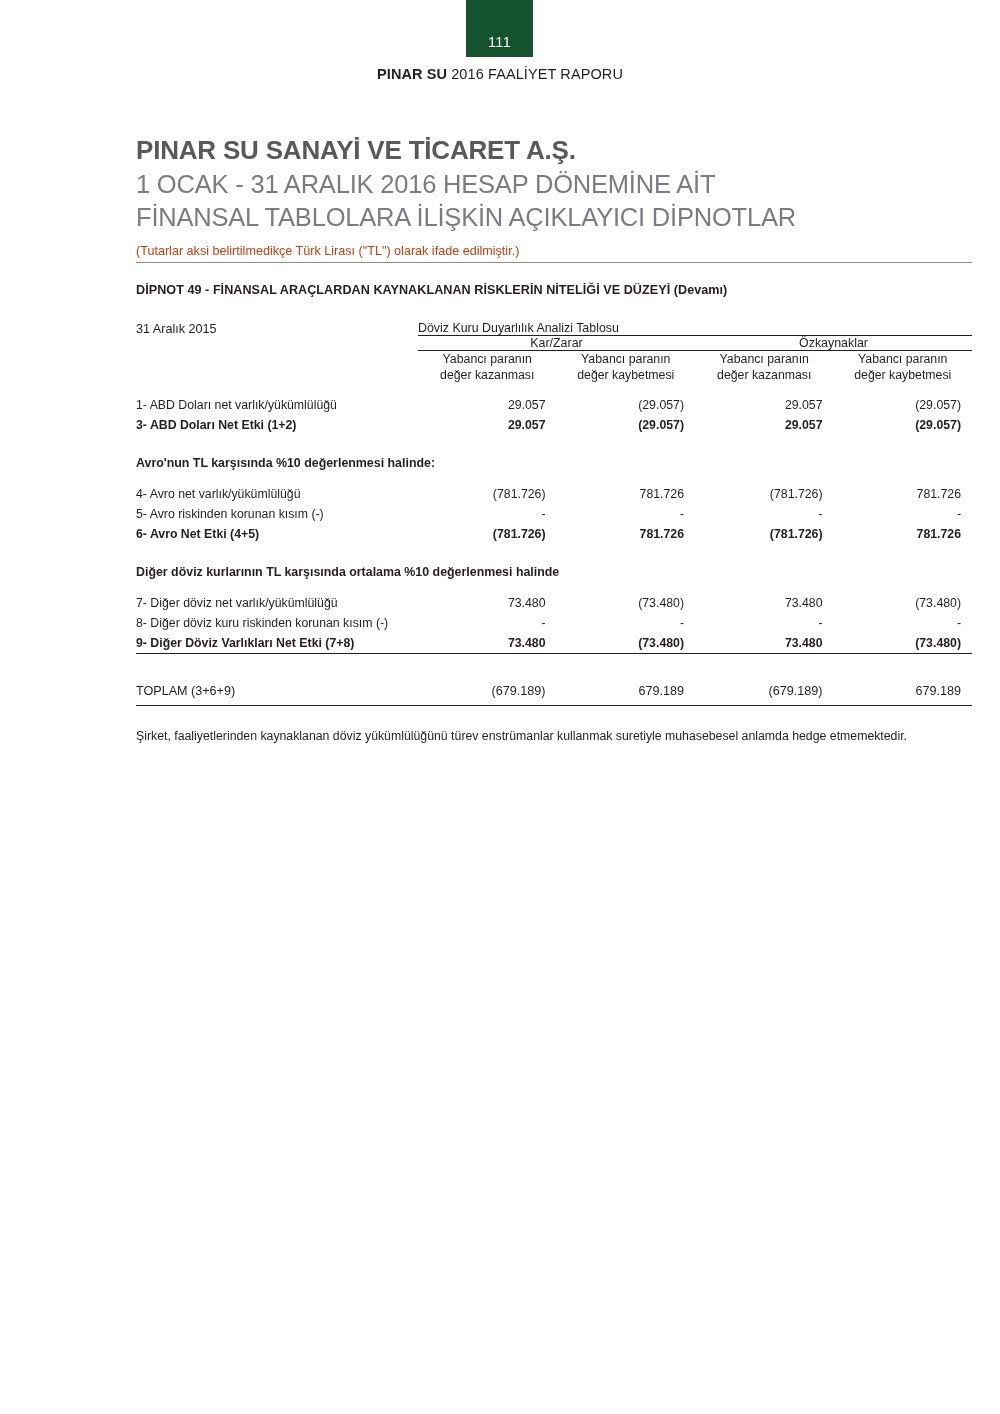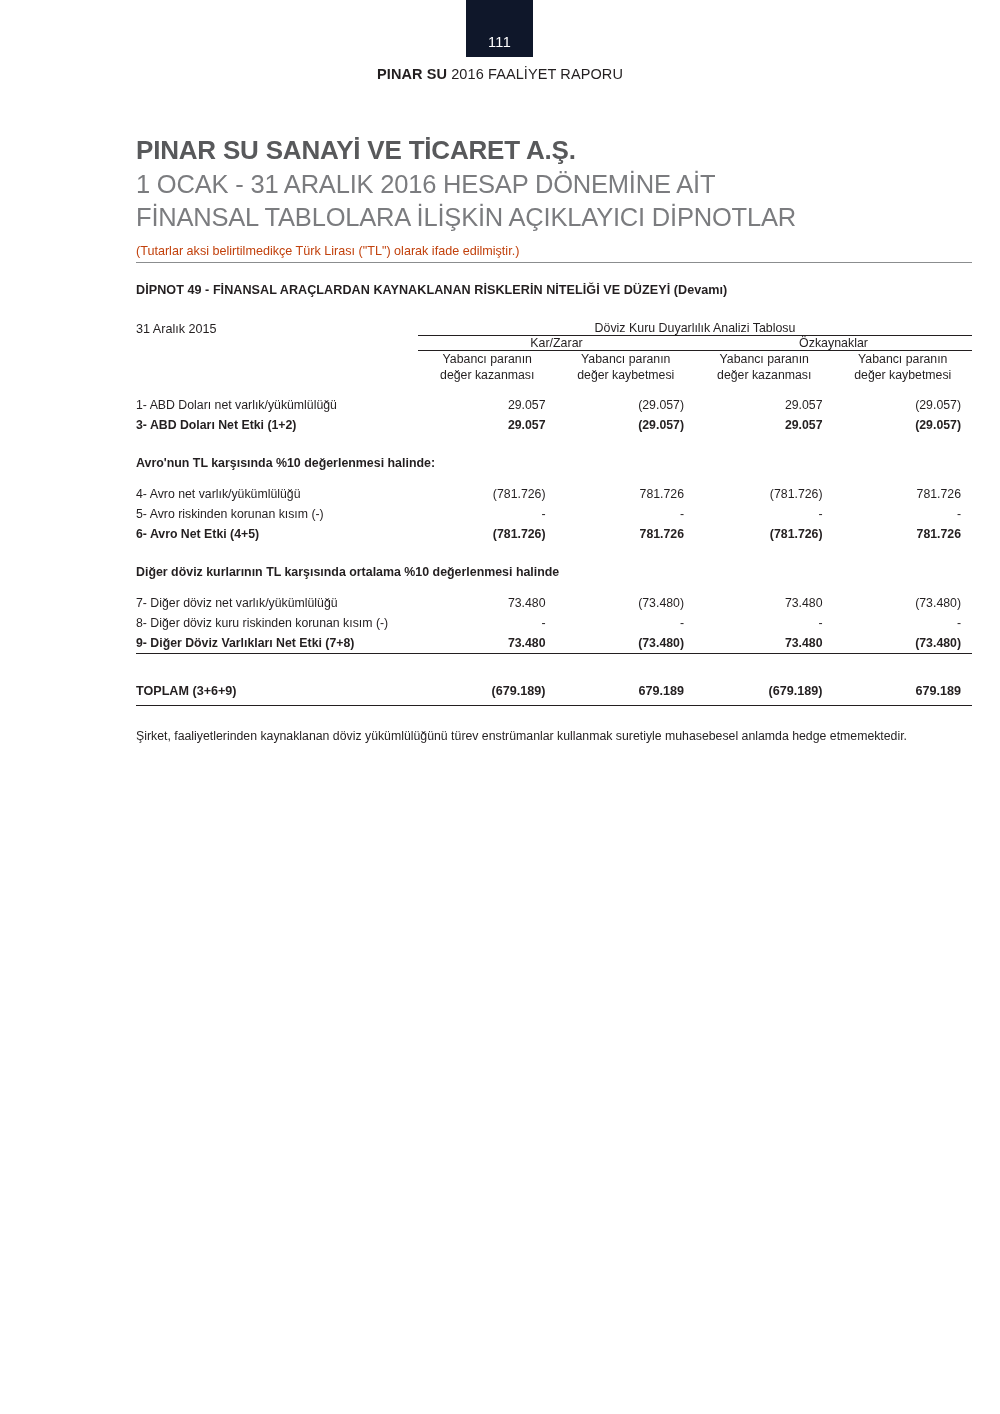--- a/index.html
+++ b/index.html
@@ -16,21 +16,21 @@
     overflow: hidden;
   }
 
   
   .page-number-block {
     position: absolute;
     left: 466px;
     top: 0;
     width: 67px;
     height: 57px;
-    background: #0f172a;
+    background: #14532d;
     color: #ffffff;
     display: flex;
     align-items: flex-end;
     justify-content: center;
     font-size: 14.5px;
     letter-spacing: 0.4px;
     padding-bottom: 7px;
     box-sizing: border-box;
   }
   .running-head {
@@ -102,21 +102,21 @@
     font-weight: normal;
   }
 
   .date-label {
     font-size: 12.6px;
     font-weight: bold;
     padding-bottom: 2px;
   }
 
   .grouphead {
-    text-align: center;
+    text-align: left;
     font-size: 12.4px;
     padding-bottom: 2px;
     border-bottom: 1.1px solid #231f20;
   }
   .grouphead-sub {
     text-align: center;
     font-size: 12.4px;
     padding-bottom: 2px;
     padding-top: 4px;
     border-bottom: 1.1px solid #231f20;
@@ -143,21 +143,21 @@
     font-size: 12.3px;
     line-height: 1.55;
     padding-top: 1px;
   }
   .row.first td { padding-top: 12px; }
   .row td.num { text-align: right; padding-right: 11px; }
   .row.total td { font-weight: bold; }
   .row.total td.num { font-weight: bold; }
 
   .row.grand td {
-    font-weight: bold;
+    font-weight: normal;
     font-size: 12.6px;
     padding-top: 16px;
     padding-bottom: 3px;
     border-top: none;
   }
   .rule-full {
     border-top: 1.6px solid #231f20;
   }
   .rule-top-grand td {
     border-top: 1.4px solid #231f20;

